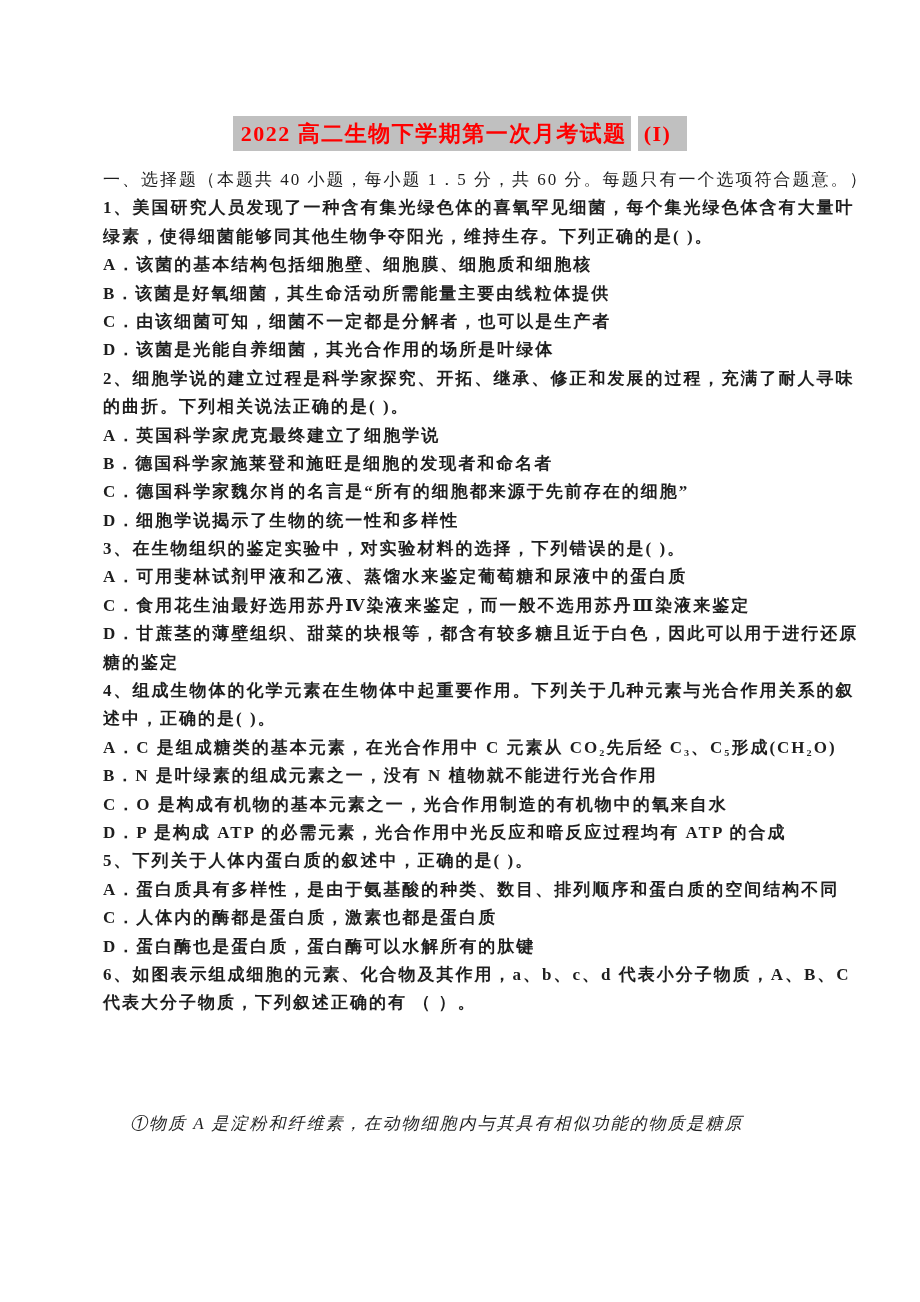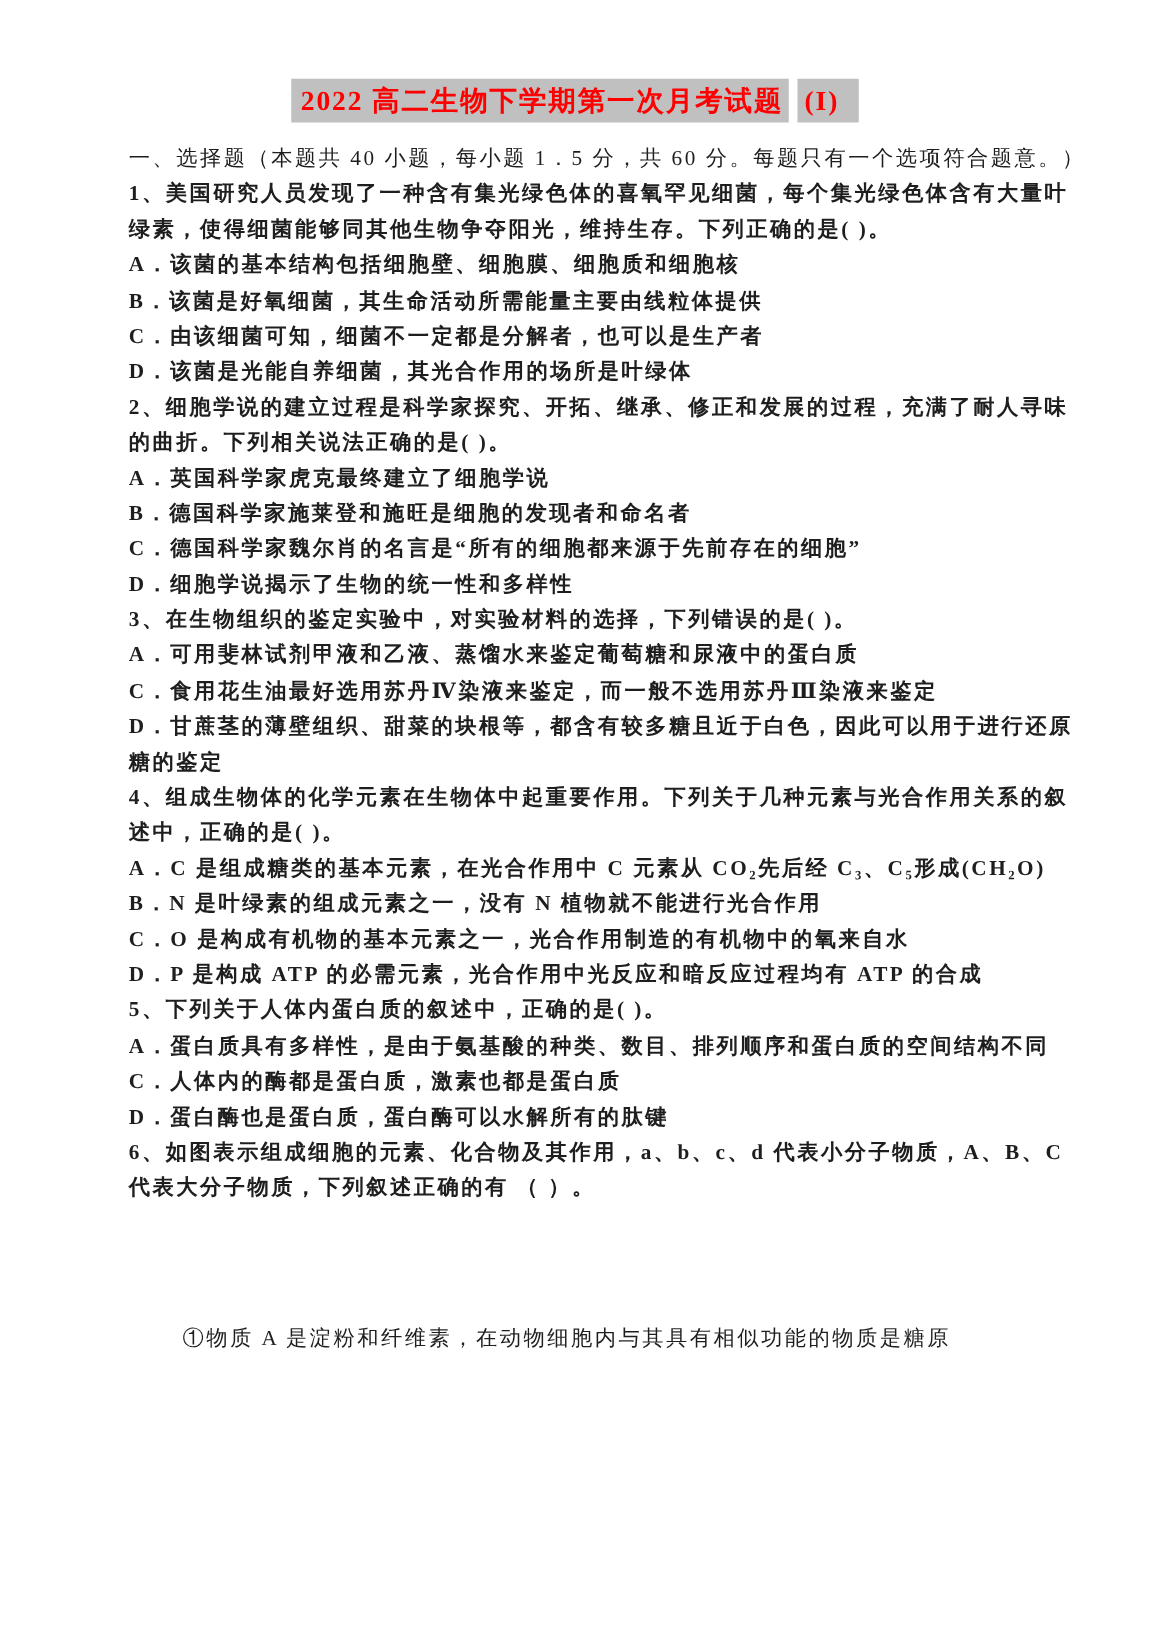--- a/index.html
+++ b/index.html
@@ -10,21 +10,21 @@
   .page {
     position: relative;
     width: 920px;
     height: 1302px;
     background: #ffffff;
     overflow: hidden;
     font-family: "Liberation Serif", "DejaVu Serif", serif;
     color: #1e1e1e;
   }
   .title-row {
-    padding-top: 63px;
+    padding-top: 116px;
     text-align: center;
     white-space: nowrap;
   }
   .title-main, .title-suffix {
     display: inline-block;
     background: #c0c0c0;
     color: #fe0000;
     font-weight: bold;
     font-size: 22px;
     line-height: 35px;
@@ -47,23 +47,24 @@
   }
   .line {
     white-space: nowrap;
     height: 28.4px;
     font-weight: bold;
   }
   .figure-gap {
     height: 92px;
   }
   .footnote {
-    margin-left: 43px;
+    margin-left: 27px;
     white-space: nowrap;
     height: 28.4px;
+    font-style: italic;
   }
 </style>
 </head>
 <body>
 
 <div class="page">
 
   <div class="title-row">
     <span class="title-main" style="color: rgb(254, 0, 0); background: rgb(192, 192, 192);">2022 高二生物下学期第一次月考试题</span><span class="title-suffix" style="color: rgb(254, 0, 0); background: rgb(192, 192, 192);">(I)</span>
   </div>

